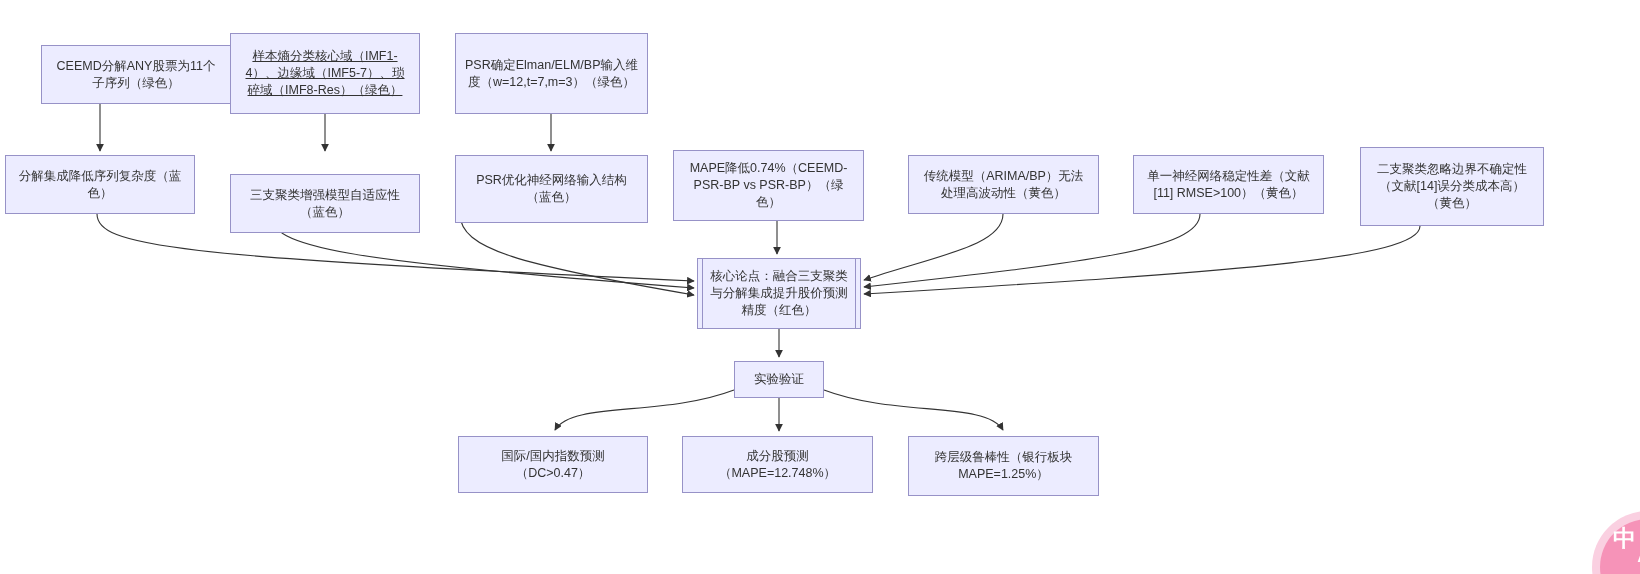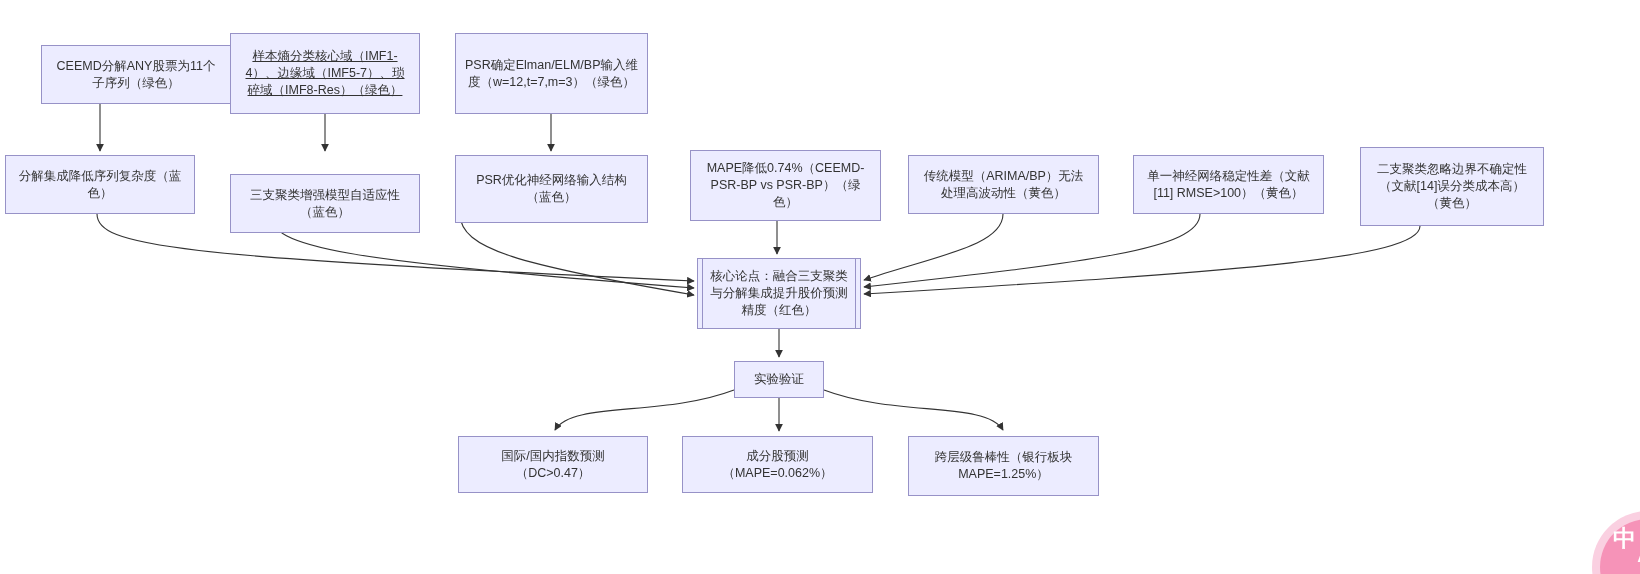--- a/index.html
+++ b/index.html
@@ -86,35 +86,35 @@
 <div class="node" style="left:230px;top:33px;width:190px;height:81px;text-decoration:underline;">样本熵分类核心域（IMF1-4）、边缘域（IMF5-7）、琐碎域（IMF8-Res）（绿色）</div>
 
 <div class="node" style="left:455px;top:33px;width:193px;height:81px;">PSR确定Elman/ELM/BP输入维度（w=12,t=7,m=3）（绿色）</div>
 
 <div class="node" style="left:5px;top:155px;width:190px;height:59px;">分解集成降低序列复杂度（蓝色）</div>
 
 <div class="node" style="left:230px;top:155px;width:190px;height:59px;margin-top:19px;">三支聚类增强模型自适应性（蓝色）</div>
 
 <div class="node" style="left:455px;top:155px;width:193px;height:68px;">PSR优化神经网络输入结构（蓝色）</div>
 
-<div class="node" style="left:690px;top:150px;width:191px;height:71px;">MAPE降低0.74%（CEEMD-PSR-BP vs PSR-BP）（绿色）</div>
+<div class="node" style="left:673px;top:150px;width:191px;height:71px;">MAPE降低0.74%（CEEMD-PSR-BP vs PSR-BP）（绿色）</div>
 
 <div class="node" style="left:908px;top:155px;width:191px;height:59px;">传统模型（ARIMA/BP）无法处理高波动性（黄色）</div>
 
 <div class="node" style="left:1133px;top:155px;width:191px;height:59px;">单一神经网络稳定性差（文献[11] RMSE&gt;100）（黄色）</div>
 
 <div class="node" style="left:1360px;top:147px;width:184px;height:79px;">二支聚类忽略边界不确定性（文献[14]误分类成本高）（黄色）</div>
 
 <div class="node subroutine" style="left:697px;top:258px;width:164px;height:71px;padding:4px 12px;">核心论点：融合三支聚类与分解集成提升股价预测精度（红色）</div>
 
 <div class="node" style="left:734px;top:361px;width:90px;height:37px;">实验验证</div>
 
 <div class="node" style="left:458px;top:436px;width:190px;height:57px;">国际/国内指数预测（DC&gt;0.47）</div>
 
-<div class="node" style="left:682px;top:436px;width:191px;height:57px;">成分股预测（MAPE=0.062%）</div>
+<div class="node" style="left:682px;top:436px;width:191px;height:57px;">成分股预测（MAPE=12.748%）</div>
 
 <div class="node" style="left:908px;top:436px;width:191px;height:60px;">跨层级鲁棒性（银行板块MAPE=1.25%）</div>
 
 <div class="badge-outer">
   <div class="badge-inner">
     <span class="zh">中</span>
     <span class="en">A</span>
   </div>
 </div>
 

